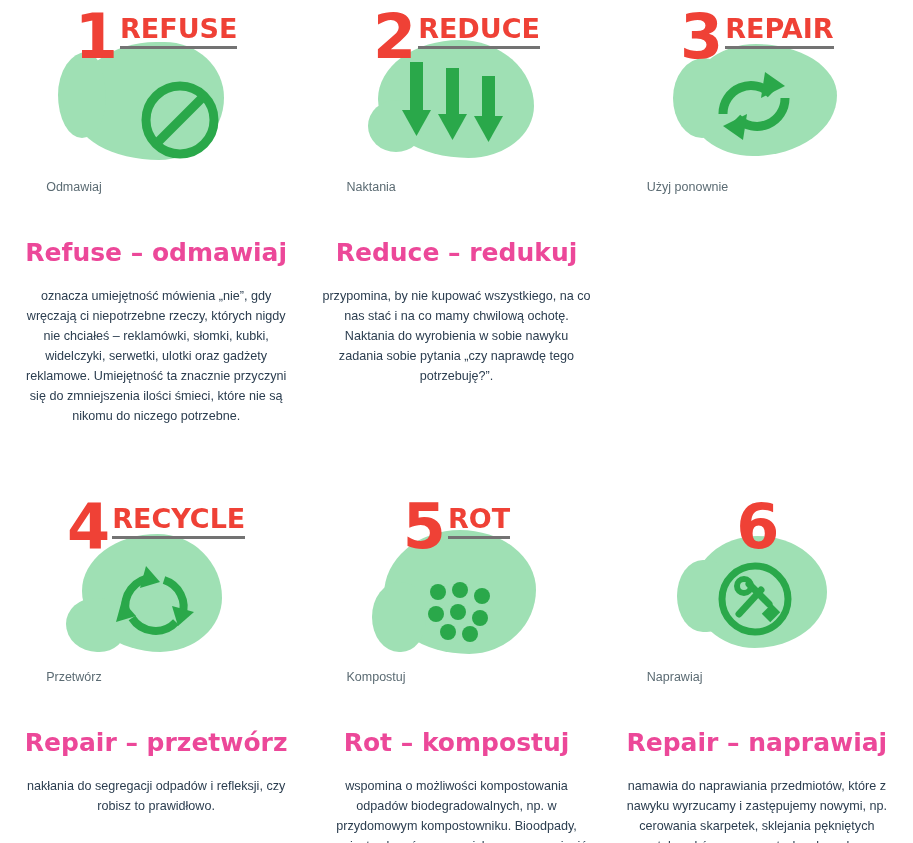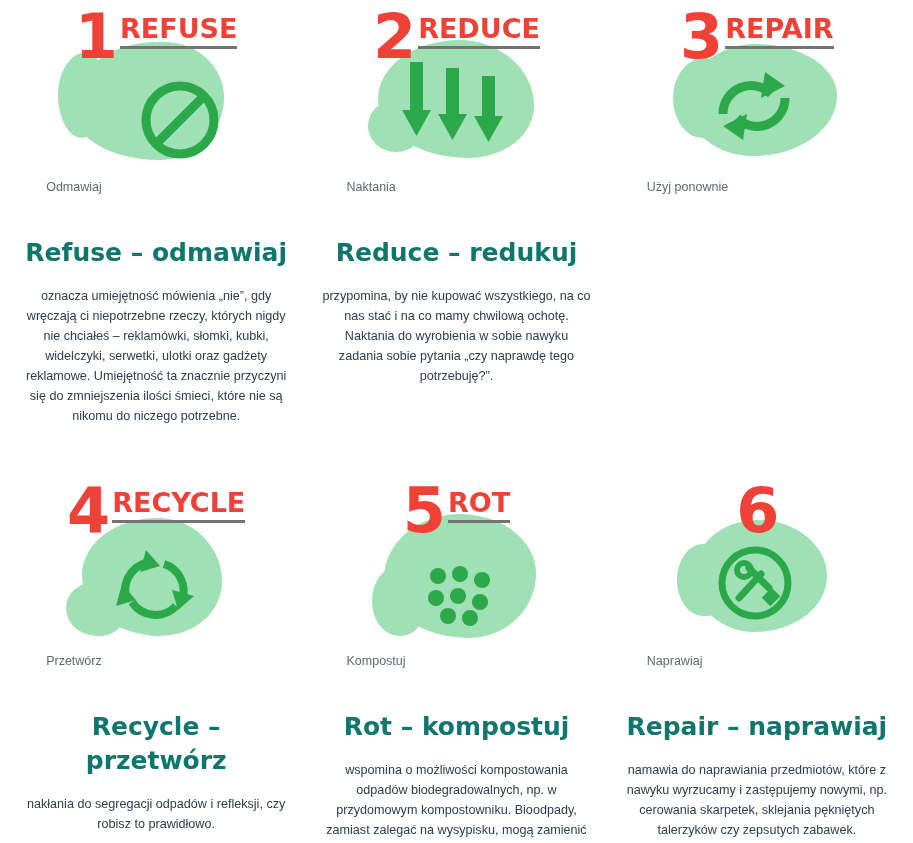--- a/index.html
+++ b/index.html
@@ -91,28 +91,28 @@
   .glyph {
     position: absolute;
     z-index: 2;
   }
   
   .card-title {
     font-family: "DejaVu Sans", sans-serif;
     font-weight: bold;
     font-size: 25px;
     line-height: 34px;
-    color: #0f766e;
+    color: #ec4899;
     margin: 36px 0 16px 0;
   }
   .card-body {
     font-size: 12.6px;
     line-height: 20px;
     color: #2b3d4f;
-    margin: 0 auto;
+    margin: 16px auto;
     max-width: 270px;
   }
   .row2 .icon-block { height: 200px; }
   .row2 { margin-top: 48px; }
 </style>
 </head>
 <body>
 
 <div class="board">
 
@@ -205,21 +205,21 @@
             <polygon points="86,50 70,64 64,44" fill="#2aa84a"></polygon>
             <polygon points="14,38 28,54 8,60" fill="#2aa84a"></polygon>
           </svg>
           <div class="numrow">
             <span class="num">4</span>
             <span class="word">RECYCLE</span>
           </div>
           <div class="caption">Przetwórz</div>
         </div>
       </div>
-      <h2 class="card-title">Recycle – przetwórz</h2>
+      <h2 class="card-title">Repair – przetwórz</h2>
       <p class="card-body">nakłania do segregacji odpadów i refleksji, czy robisz to prawidłowo.</p>
     </div>
 
     <div class="card">
       <div class="icon-block">
         <div class="icon-inner">
           <div class="blob" style="left:38px; top:40px; width:152px; height:124px; border-radius:50% 50% 44% 56% / 52% 48% 52% 48%;"></div>
           <div class="blob" style="left:26px; top:92px; width:54px; height:70px; border-radius:52% 48% 48% 52%;"></div>
           <svg class="glyph" style="left:78px; top:90px;" width="80" height="62" viewBox="0 0 80 62">
             <g fill="#2aa84a">

